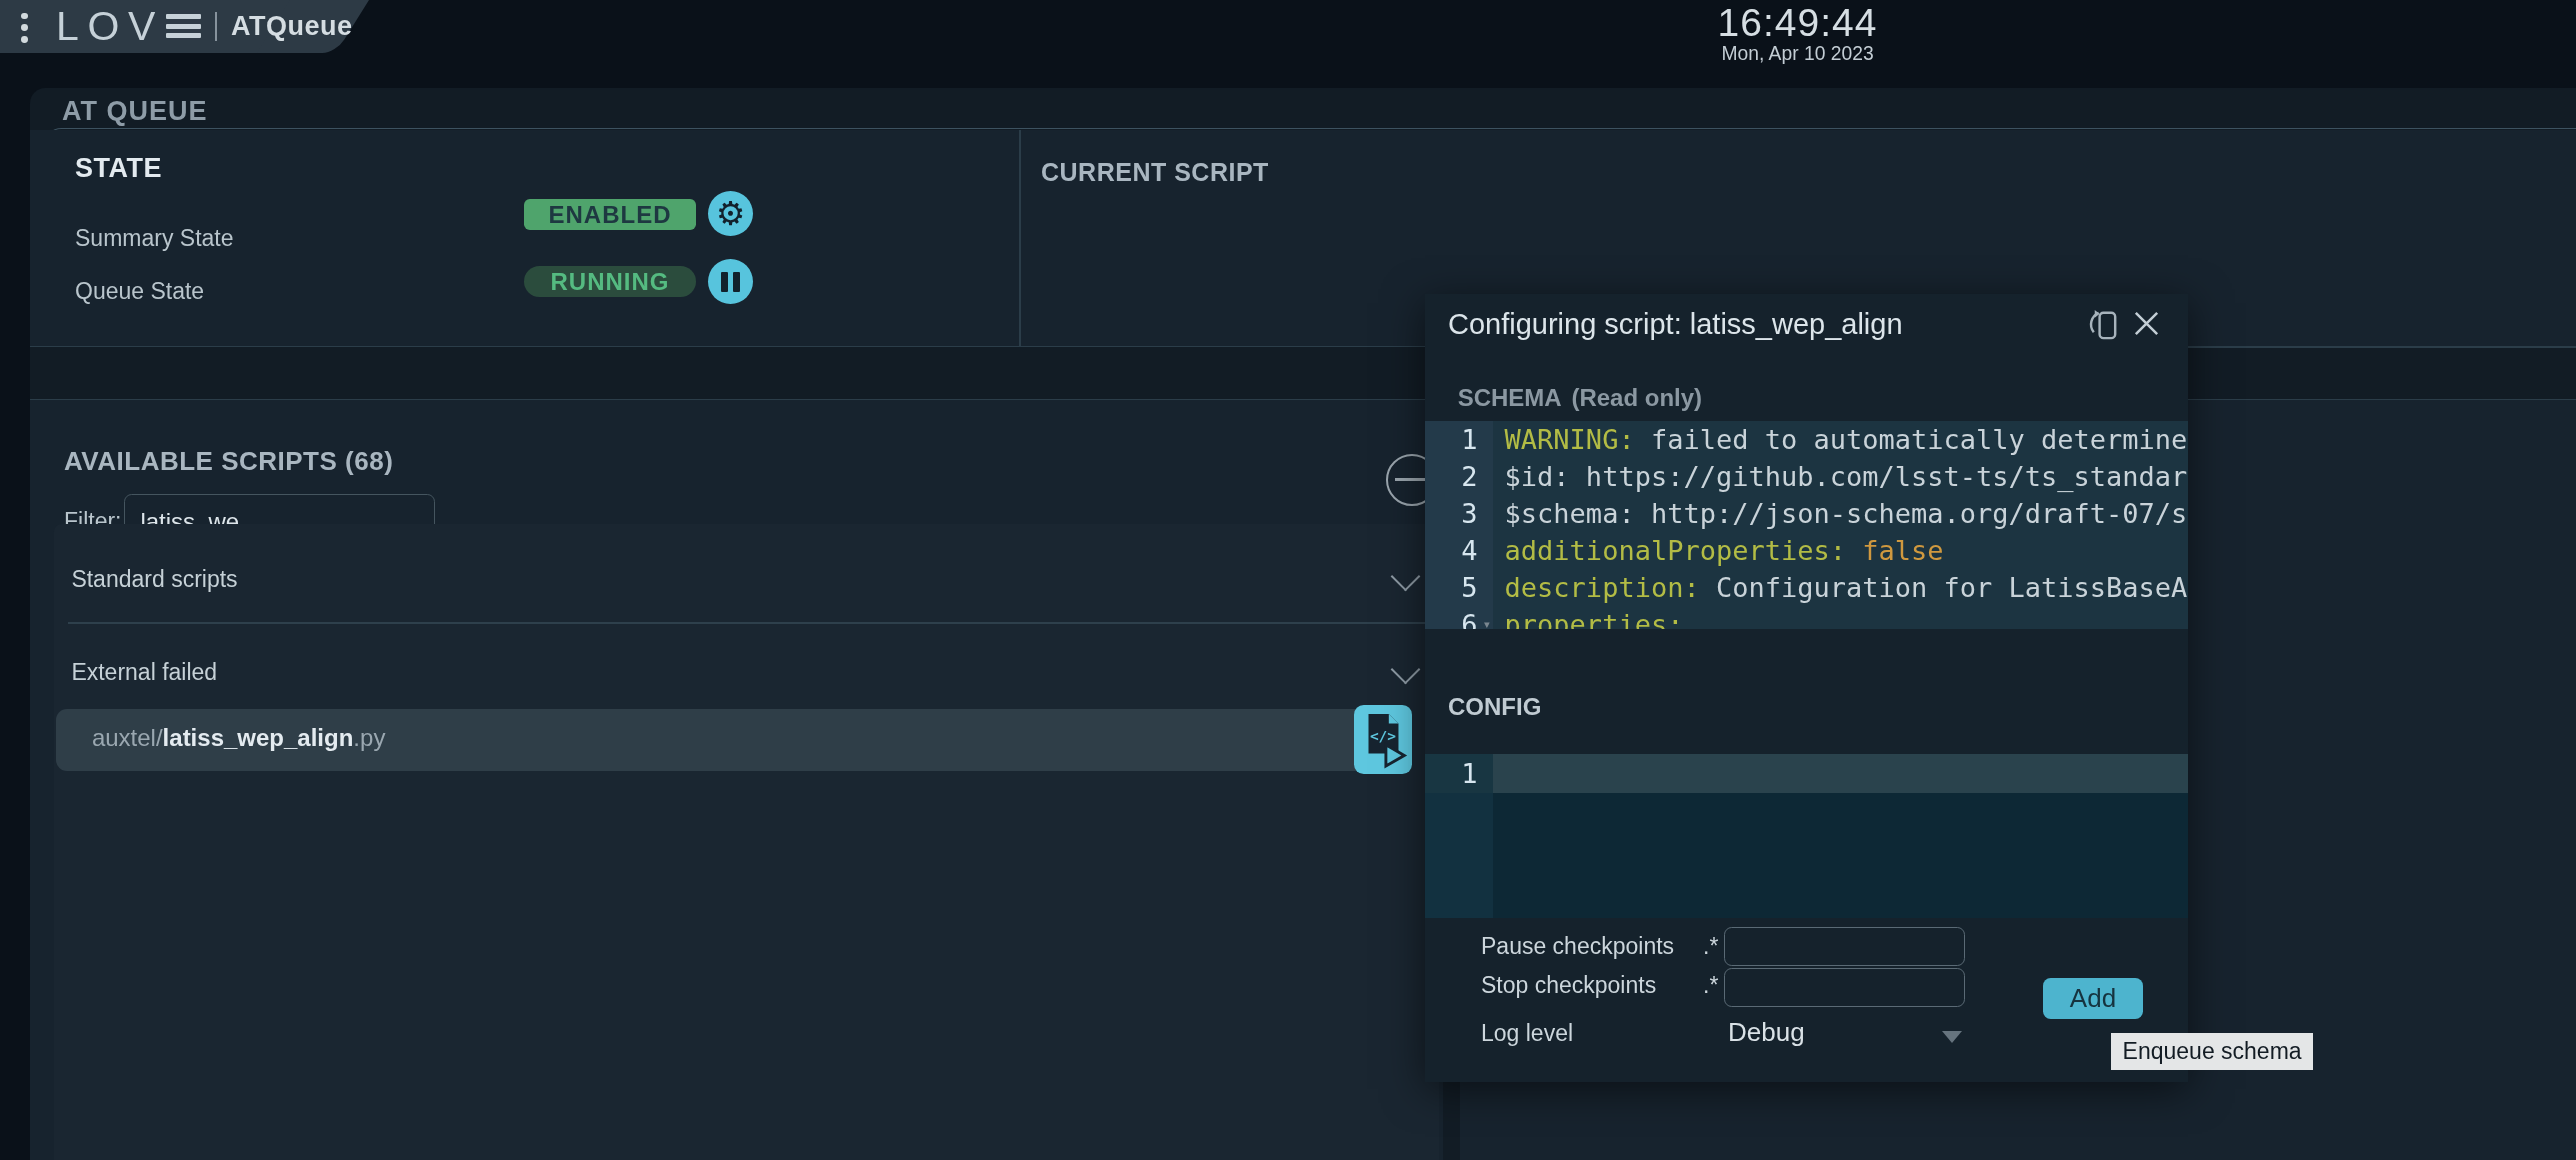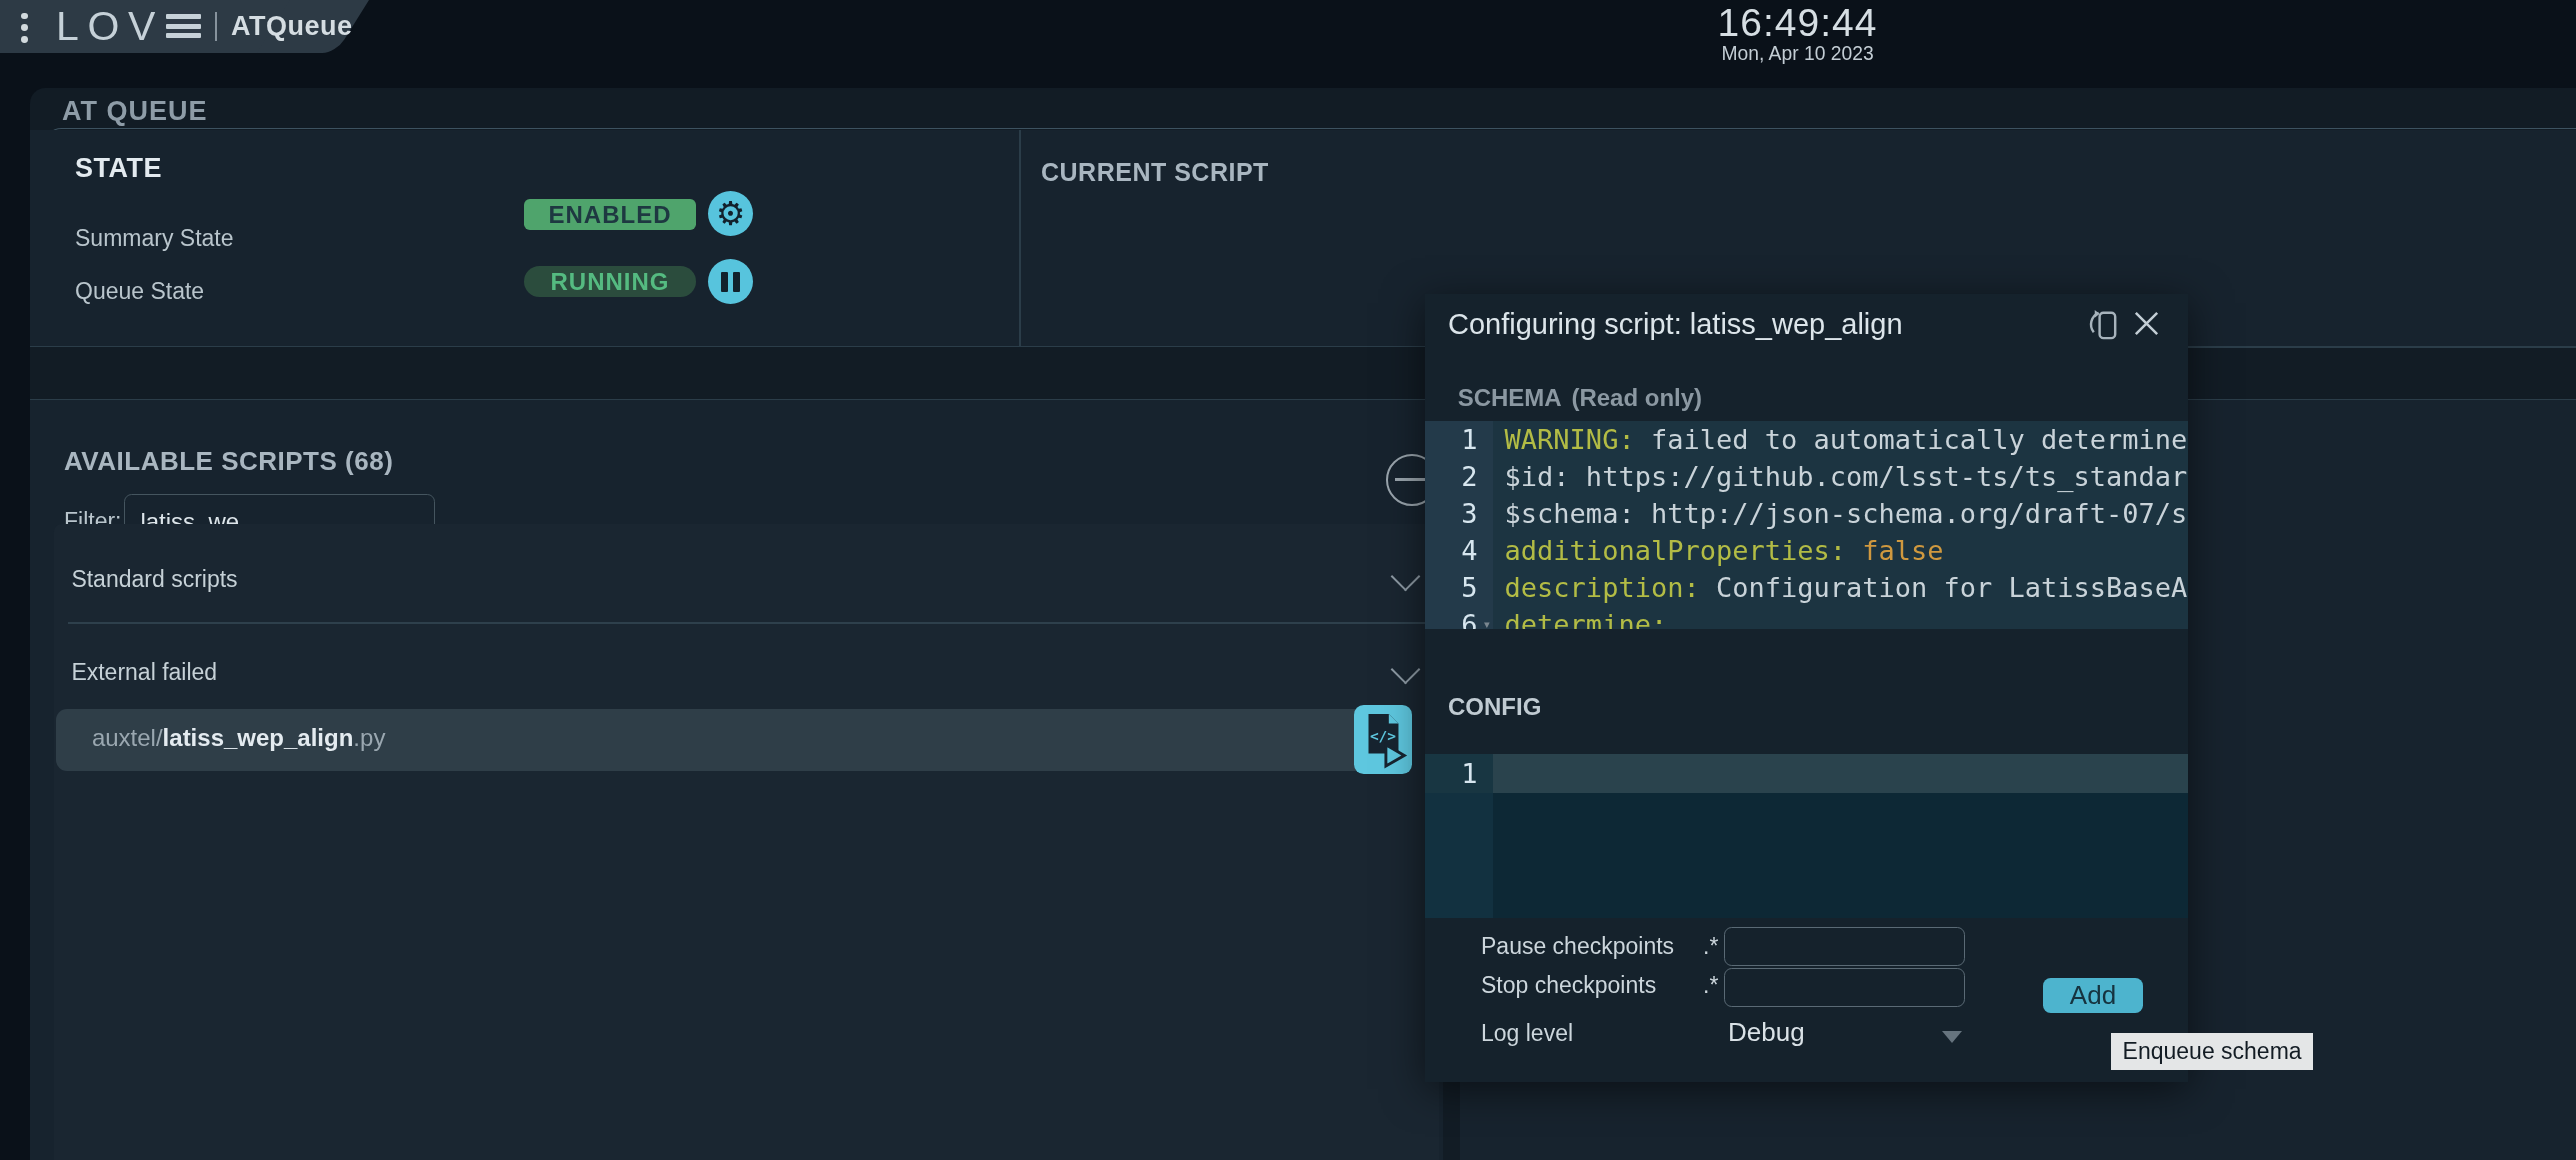--- a/index.html
+++ b/index.html
@@ -100,21 +100,21 @@
   .config-gutter{position:absolute;left:0;top:0;width:68px;height:100%;background:#123140;}
   .config-active-row{position:absolute;left:0;top:0;width:100%;height:39px;background:#2a434d;}
   .config-active-gutter{position:absolute;left:0;top:0;width:68px;height:39px;background:#183642;
       color:#d7e6ef;text-align:right;padding-right:15.4px;line-height:39px;
       font-family:"DejaVu Sans Mono","Liberation Mono",monospace;font-size:27px;}
 
   .m-lbl{position:absolute;font-size:23px;color:#ccd6dc;}
   .m-input{position:absolute;width:241px;height:39px;background:transparent;border:1.9px solid #5a6a75;
            border-radius:7.7px;outline:none;color:#dde5ea;font-size:21px;padding:0 9.7px;
            font-family:"Liberation Sans",sans-serif;}
-  .add-btn{position:absolute;left:618px;top:684px;width:100px;height:35px;background:#4db4ce;border:none;
+  .add-btn{position:absolute;left:618px;top:684px;width:100px;height:41px;background:#4db4ce;border:none;
            border-radius:7.7px;color:#16333f;font-size:26px;font-family:"Liberation Sans",sans-serif;cursor:pointer;}
   .loglevel{position:absolute;left:303px;top:723px;width:241px;height:35px;cursor:pointer;}
   .loglevel-val{font-size:26px;color:#dae2e7;}
   .caret-down{position:absolute;left:214px;top:13.5px;width:0;height:0;border-left:10.6px solid transparent;
               border-right:10.6px solid transparent;border-top:12.6px solid #66747e;}
   .tooltip{position:absolute;left:686px;top:739px;background:#e4e6e7;color:#131c24;font-size:23px;
            padding:4.8px 11.6px;white-space:nowrap;z-index:60;}
 </style>
 </head>
 <body>
@@ -236,21 +236,21 @@
         <div class="code-row">
           <div class="gutter-cell">4</div>
           <div class="code-cell"><span class="tok-key">additionalProperties:</span><span class="tok-text"> </span><span class="tok-bool">false</span></div>
         </div>
         <div class="code-row">
           <div class="gutter-cell">5</div>
           <div class="code-cell"><span class="tok-key">description:</span><span class="tok-text"> Configuration for LatissBaseA</span></div>
         </div>
         <div class="code-row">
           <div class="gutter-cell">6<span class="fold">▾</span></div>
-          <div class="code-cell"><span class="tok-key">determine:</span></div>
+          <div class="code-cell"><span class="tok-key">properties:</span></div>
         </div>
       </div>
 
     <div class="config-head">CONFIG</div>
     <div class="config-editor">
       <div class="config-gutter"></div>
       <div class="config-active-row"></div>
       <div class="config-active-gutter">1</div>
     </div>
 

